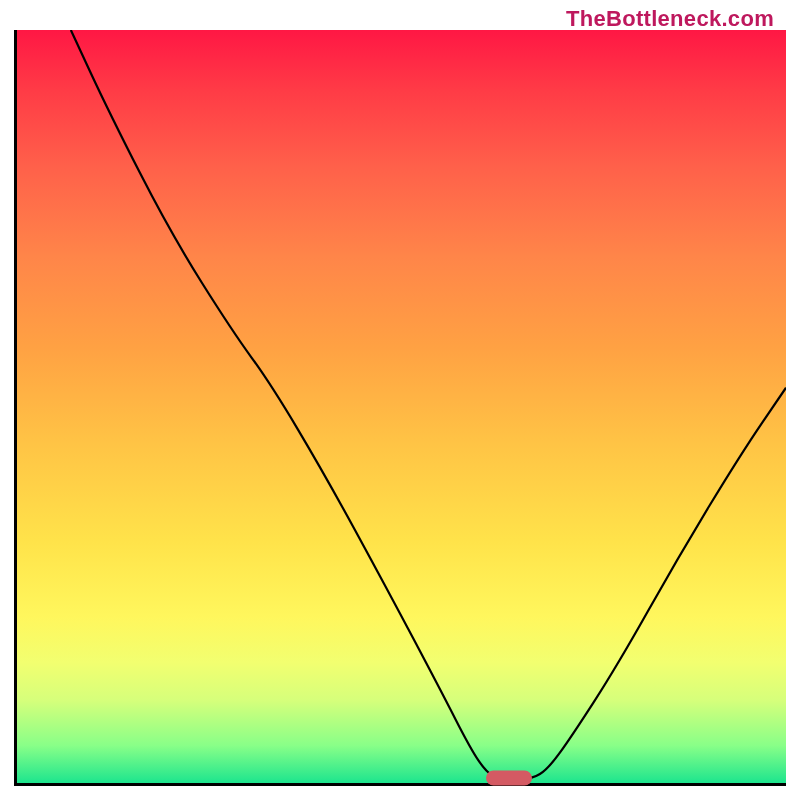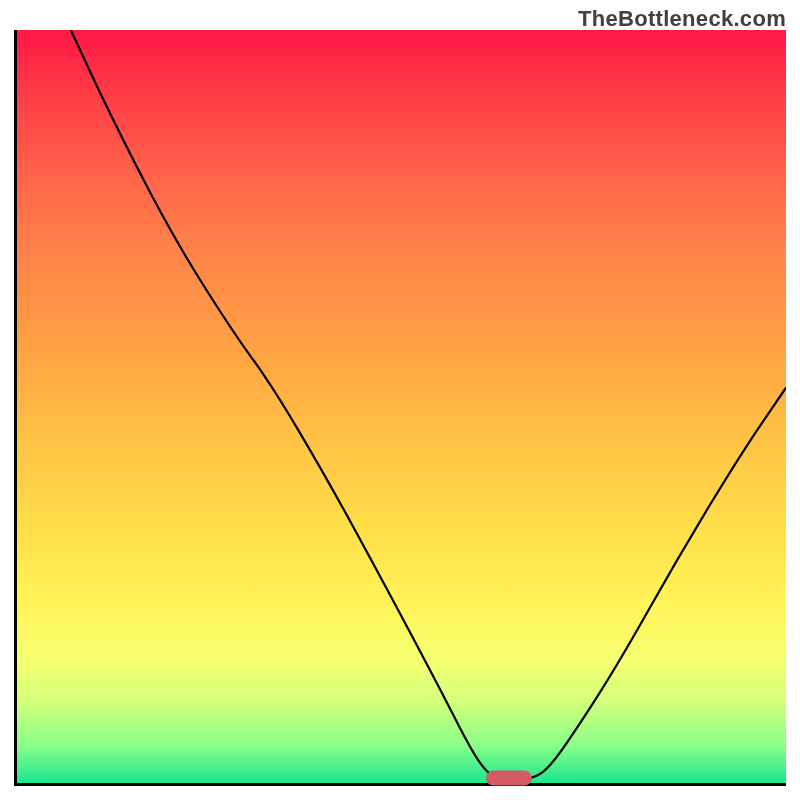--- a/index.html
+++ b/index.html
@@ -12,24 +12,24 @@
     overflow: hidden;
   }
   .container {
     position: relative;
     width: 800px;
     height: 800px;
   }
   .attribution {
     position: absolute;
     top: 6px;
-    right: 14px;
+    right: 26px;
     font-size: 22px;
     font-weight: 600;
-    color: #404040;
+    color: #be185d;
     letter-spacing: 0.3px;
   }
   .plot-frame {
     position: absolute;
     left: 14px;
     top: 30px;
     width: 772px;
     height: 756px;
     border-left: 3px solid #000;
     border-bottom: 3px solid #000;

